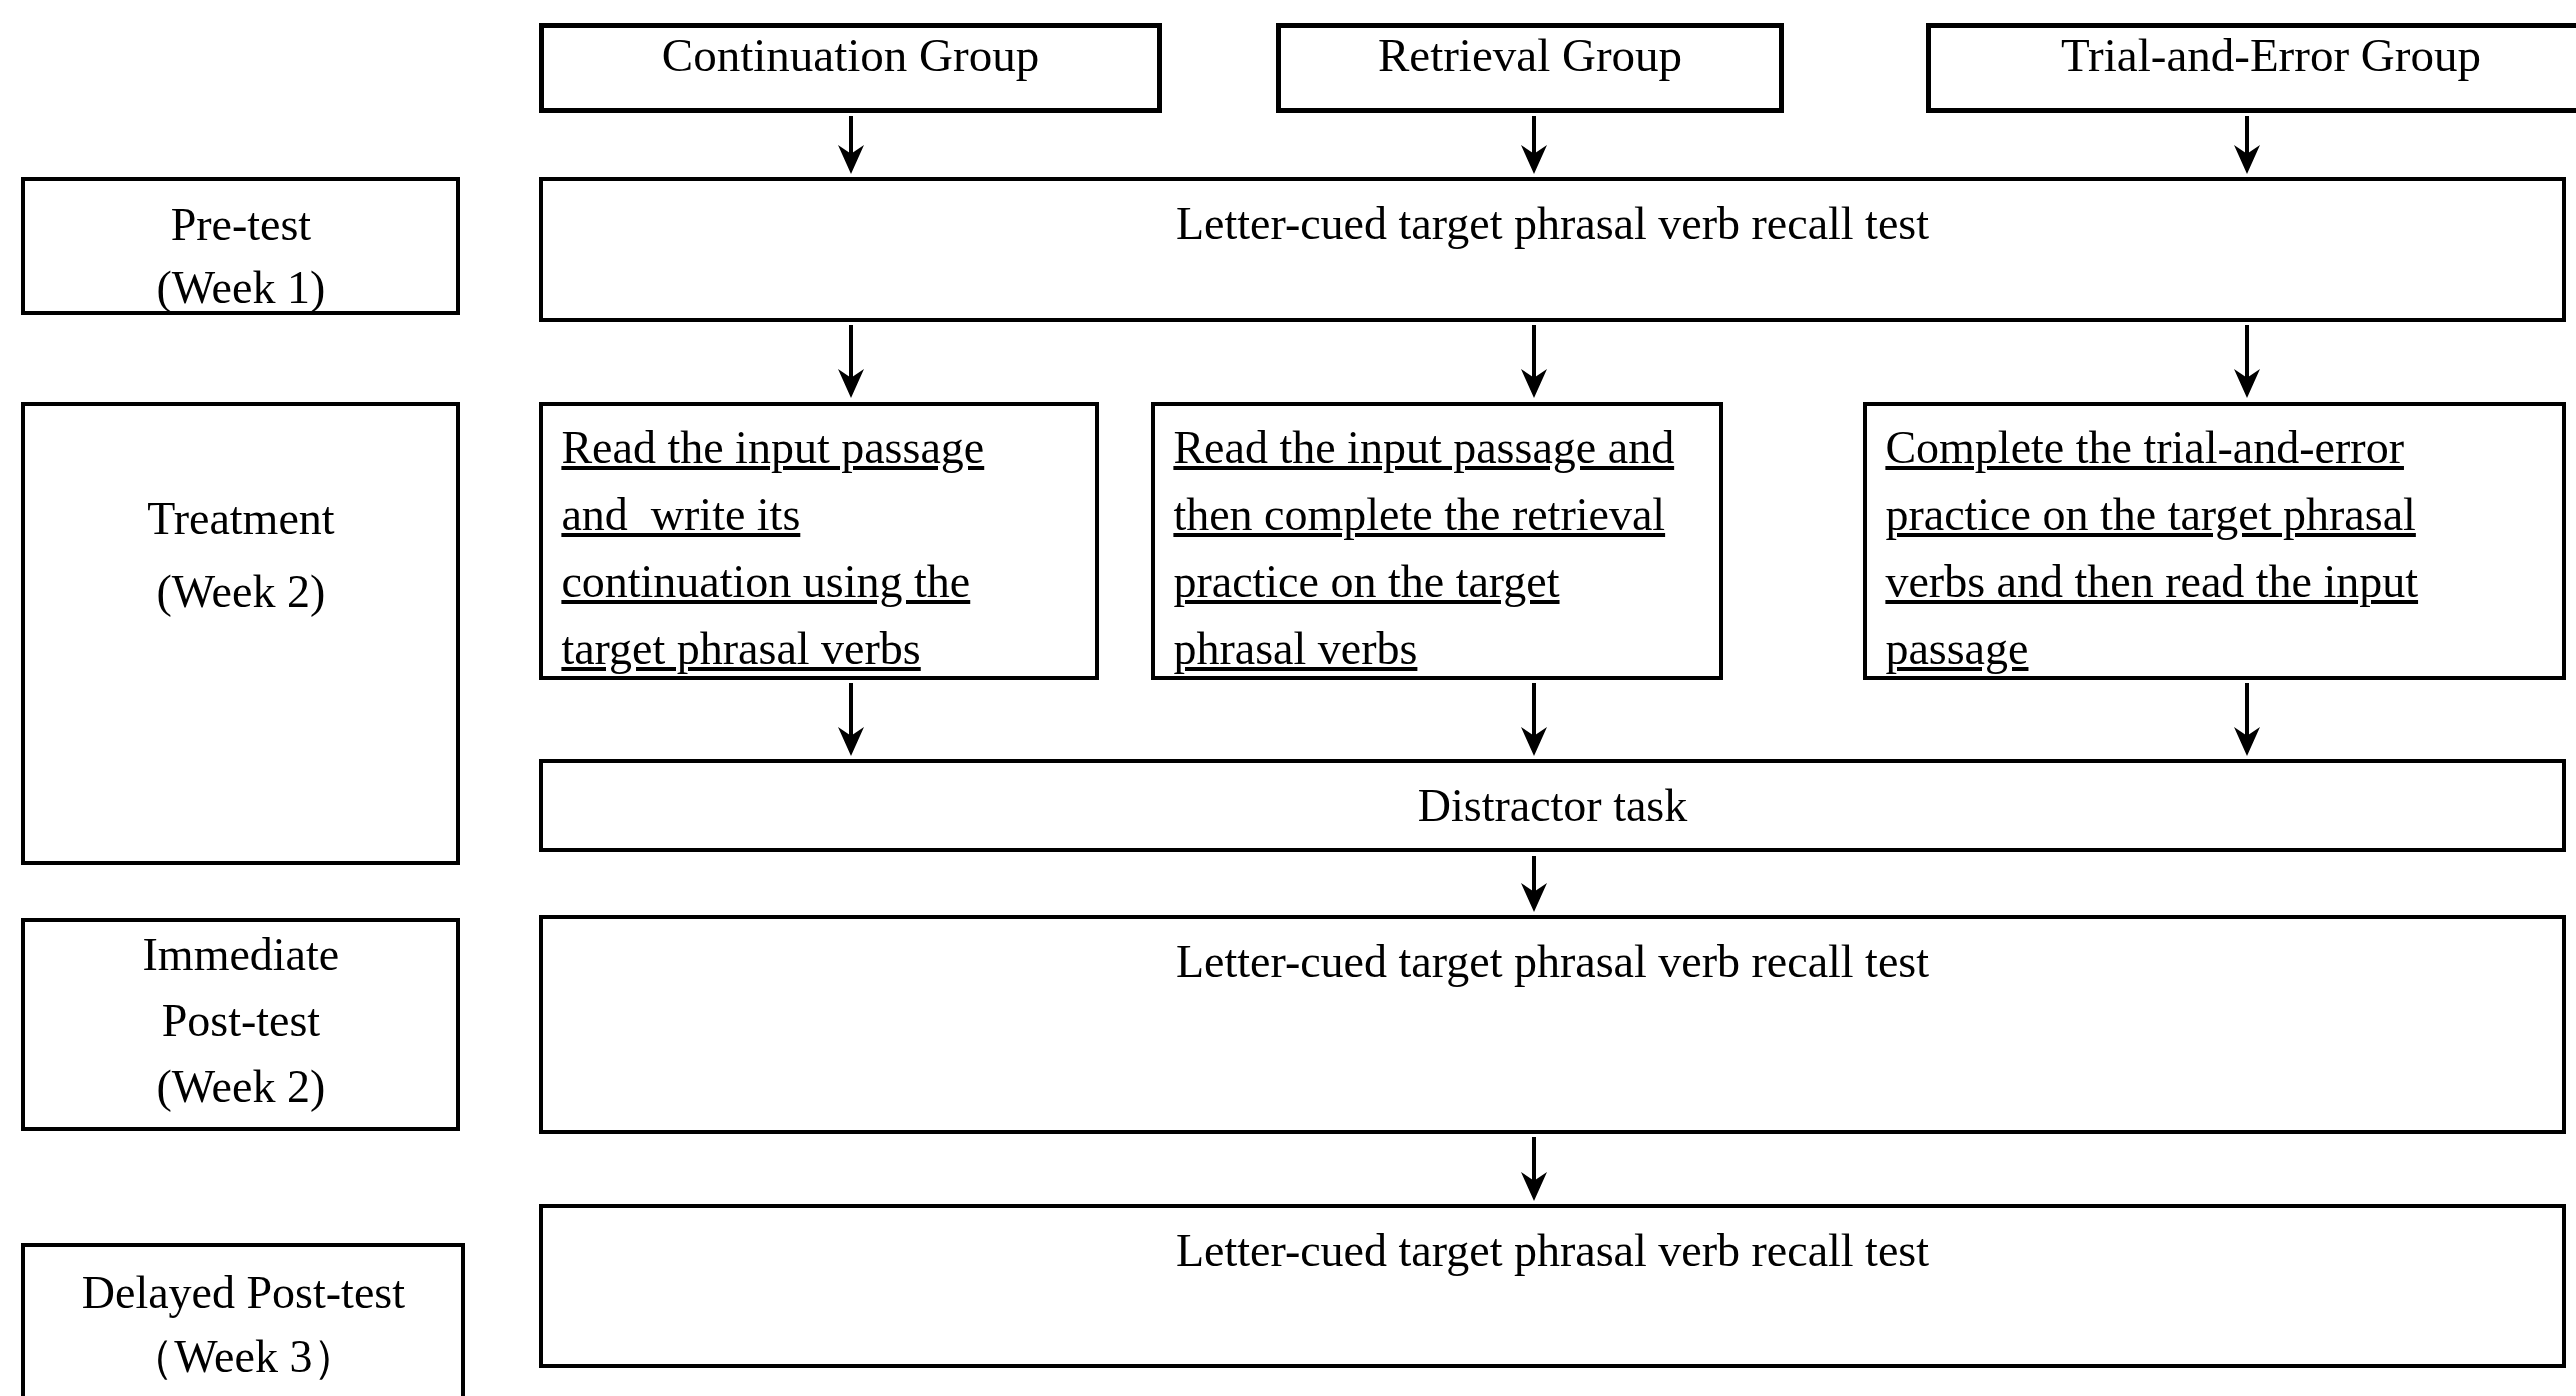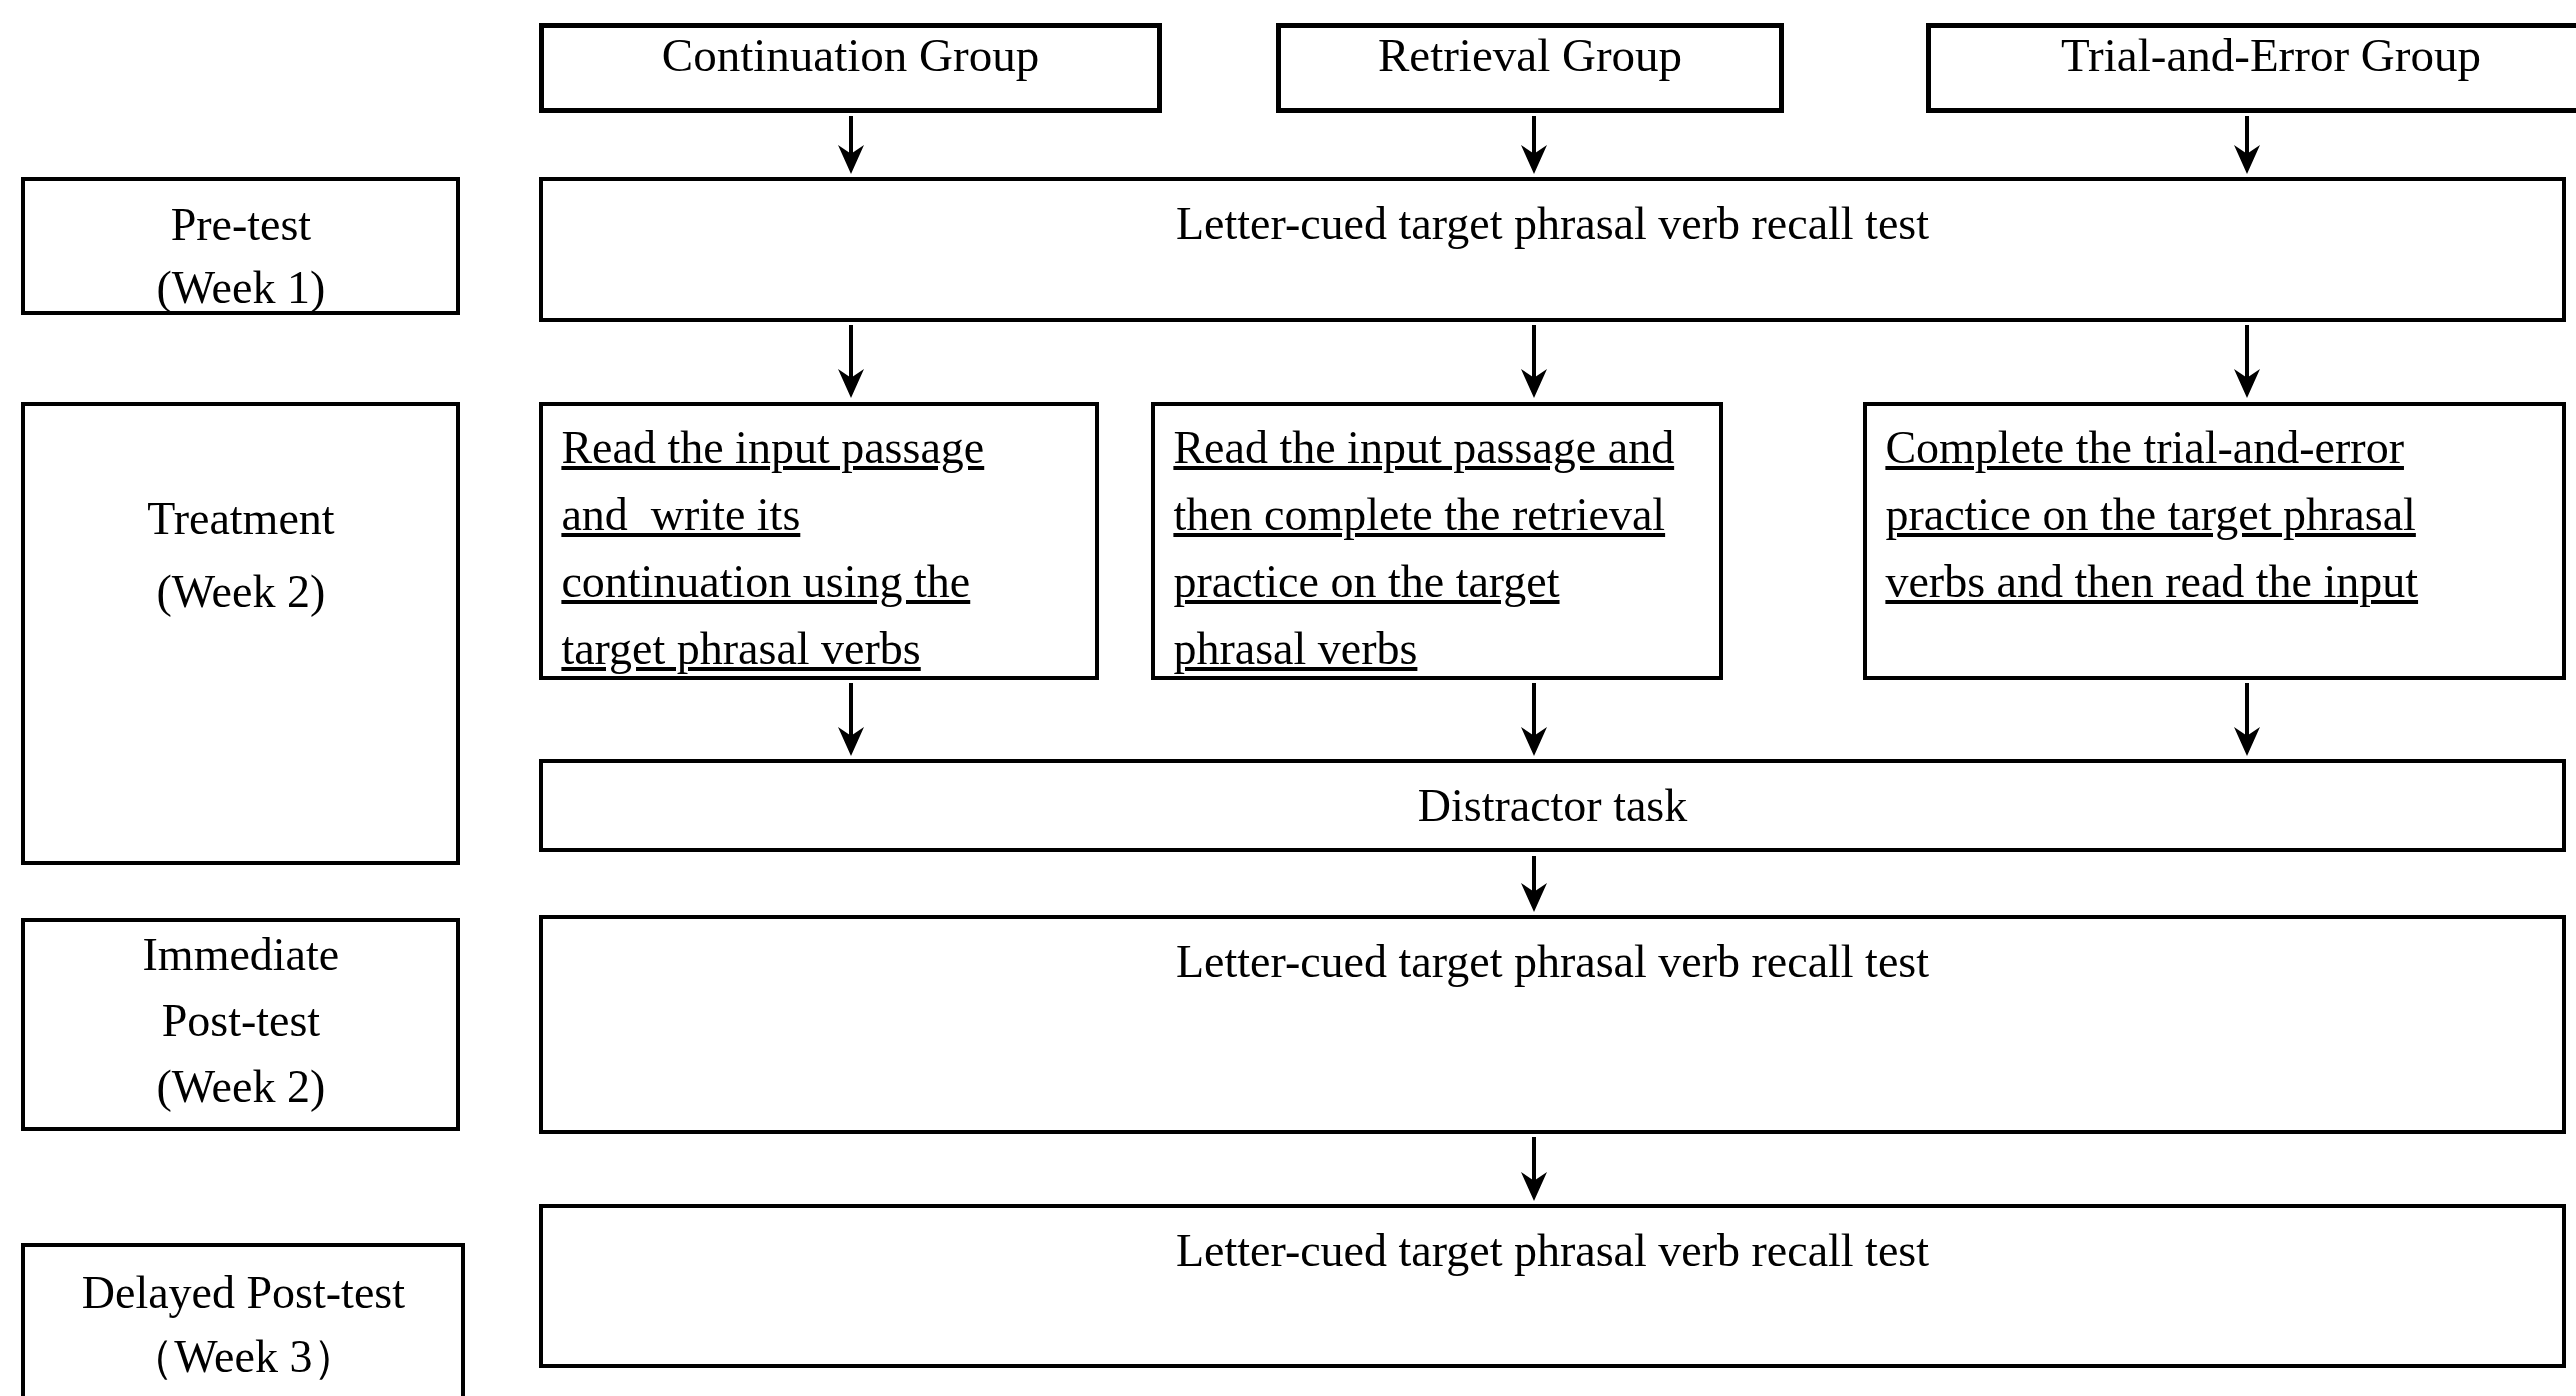--- a/index.html
+++ b/index.html
@@ -142,20 +142,21 @@
   <div class="box treatment-box" style="left:1151px; top:402px; width:572px; height:278px;">
     <div class="tline">Read the input passage and</div>
     <div class="tline">then complete the retrieval</div>
     <div class="tline">practice on the target</div>
     <div class="tline">phrasal verbs</div>
   </div>
   <div class="box treatment-box" style="left:1863px; top:402px; width:703px; height:278px;">
     <div class="tline">Complete the trial-and-error</div>
     <div class="tline">practice on the target phrasal</div>
     <div class="tline">verbs and then read the input</div>
+    <div class="tline">passage</div>
   </div>
 
   <div class="arrow" style="left:834px; top:116px; height:58px;"></div>
   <div class="arrow" style="left:1517px; top:116px; height:58px;"></div>
   <div class="arrow" style="left:2230px; top:116px; height:58px;"></div>
 
   <div class="arrow" style="left:834px; top:325px; height:73px;"></div>
   <div class="arrow" style="left:1517px; top:325px; height:73px;"></div>
   <div class="arrow" style="left:2230px; top:325px; height:73px;"></div>
 

